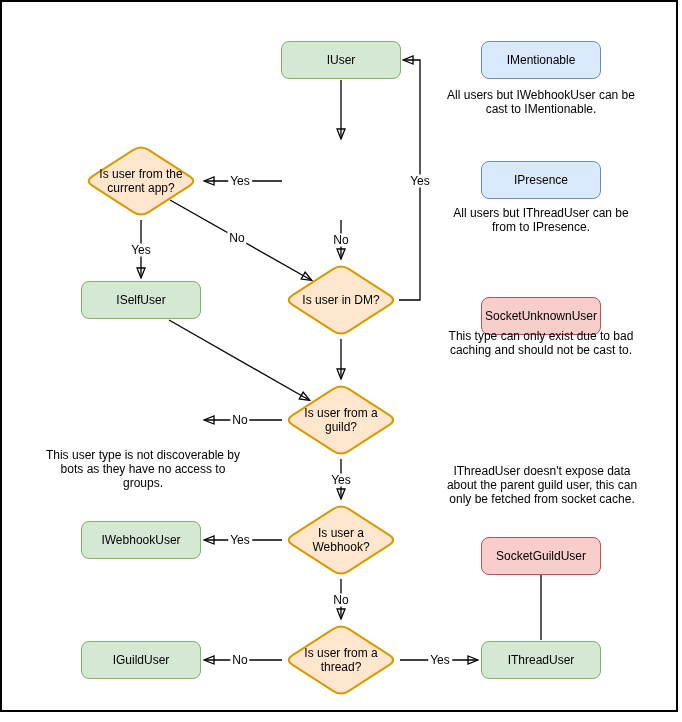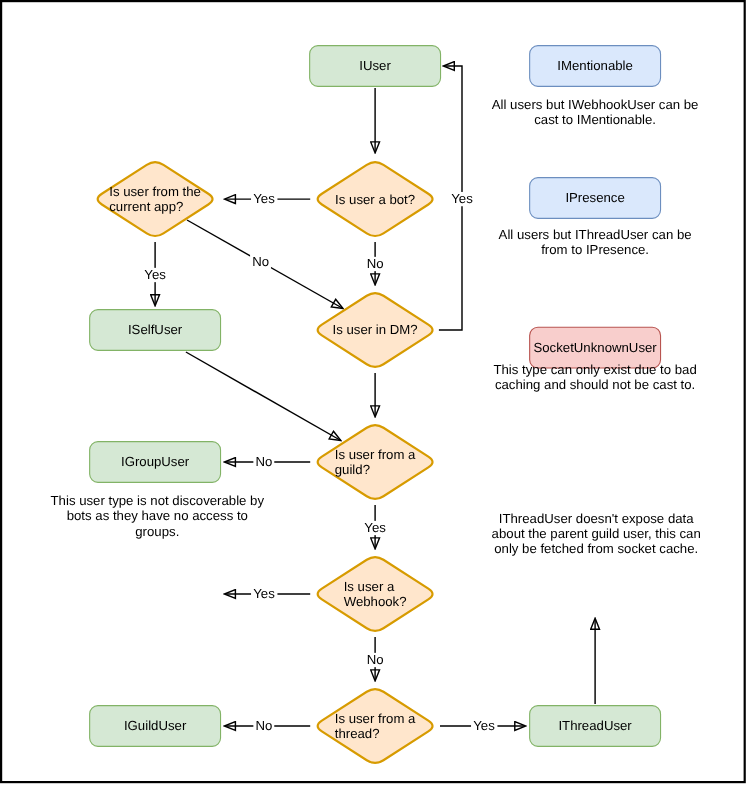--- a/index.html
+++ b/index.html
@@ -16,21 +16,21 @@
           font-size:12px; box-sizing:border-box; text-align:center; }
   .node.green { background:var(--green-fill,#d5e8d4); border:1.5px solid var(--green-stroke,#82b366); }
   .node.blue  { background:var(--blue-fill,#dae8fc);  border:1.5px solid var(--blue-stroke,#6c8ebf); }
   .node.red   { background:var(--red-fill,#f8cecc);   border:1.5px solid var(--red-stroke,#b85450);margin-top:16px; }
 
   .diamond { position:absolute; width:116px; height:76px; }
   .diamond svg { position:absolute; left:0; top:0; }
   .dshape { fill:var(--orange-fill,#ffe6cc); stroke:var(--orange-stroke,#d79b00); stroke-width:2; }
   .dlabel { position:absolute; left:0; top:0; width:116px; height:76px;
             display:flex; align-items:center; justify-content:center;
-            text-align:left; font-size:12px; line-height:14px; white-space:pre-line; }
+            text-align:center; font-size:12px; line-height:14px; white-space:pre-line; }
 
   .caption { position:absolute; text-align:center; font-size:12px; line-height:14px;
              white-space:pre-line; }
 
   .elabel { position:absolute; transform:translate(-50%,-50%); font-size:12px;
             background:var(--canvas-bg,#fff); padding:0 2px; line-height:13px; }
 </style>
 </head>
 <body>
 
@@ -68,42 +68,39 @@
   </div>
   <div class="node blue" style="left:481px;top:161px">
     <span>IPresence</span>
   </div>
   <div class="node green" style="left:81px;top:281px">
     <span>ISelfUser</span>
   </div>
   <div class="node red" style="left:481px;top:281px">
     <span>SocketUnknownUser</span>
   </div>
-  <div class="node green" style="left:81px;top:401px">
-    <span>IGroupUser</span>
+  <div class="node green" style="left:81px;top:521px">
+    <span>IWebhookUser</span>
+  </div>
+  <div class="node red" style="left:481px;top:521px">
+    <span>SocketGuildUser</span>
   </div>
   <div class="node green" style="left:81px;top:641px">
     <span>IGuildUser</span>
   </div>
   <div class="node green" style="left:481px;top:641px">
     <span>IThreadUser</span>
   </div>
 
   <div class="diamond" style="left:83px;top:143px">
     <svg viewBox="0 0 116 76" width="116" height="76">
       <path class="dshape" d="M65.6,6.9 L106.4,33.1 Q114,38 106.4,42.9 L65.6,69.1 Q58,74 50.4,69.1 L9.6,42.9 Q2,38 9.6,33.1 L50.4,6.9 Q58,2 65.6,6.9 Z"></path>
     </svg>
     <div class="dlabel">Is user from the
 current app?</div>
-  </div>
-  <div class="diamond" style="left:283px;top:143px">
-    <svg viewBox="0 0 116 76" width="116" height="76">
-      <path class="dshape" d="M65.6,6.9 L106.4,33.1 Q114,38 106.4,42.9 L65.6,69.1 Q58,74 50.4,69.1 L9.6,42.9 Q2,38 9.6,33.1 L50.4,6.9 Q58,2 65.6,6.9 Z"></path>
-    </svg>
-    <div class="dlabel">Is user a bot?</div>
   </div>
   <div class="diamond" style="left:283px;top:262px">
     <svg viewBox="0 0 116 76" width="116" height="76">
       <path class="dshape" d="M65.6,6.9 L106.4,33.1 Q114,38 106.4,42.9 L65.6,69.1 Q58,74 50.4,69.1 L9.6,42.9 Q2,38 9.6,33.1 L50.4,6.9 Q58,2 65.6,6.9 Z"></path>
     </svg>
     <div class="dlabel">Is user in DM?</div>
   </div>
   <div class="diamond" style="left:283px;top:382px">
     <svg viewBox="0 0 116 76" width="116" height="76">
       <path class="dshape" d="M65.6,6.9 L106.4,33.1 Q114,38 106.4,42.9 L65.6,69.1 Q58,74 50.4,69.1 L9.6,42.9 Q2,38 9.6,33.1 L50.4,6.9 Q58,2 65.6,6.9 Z"></path>

